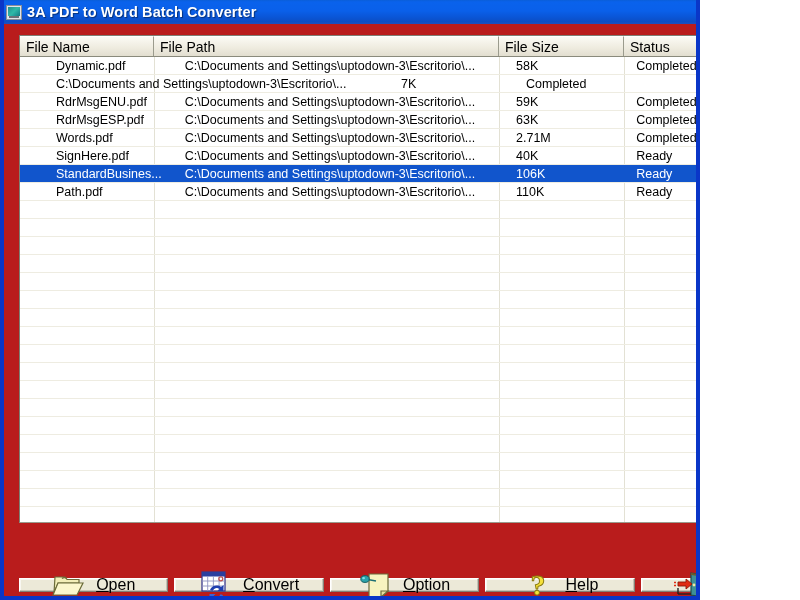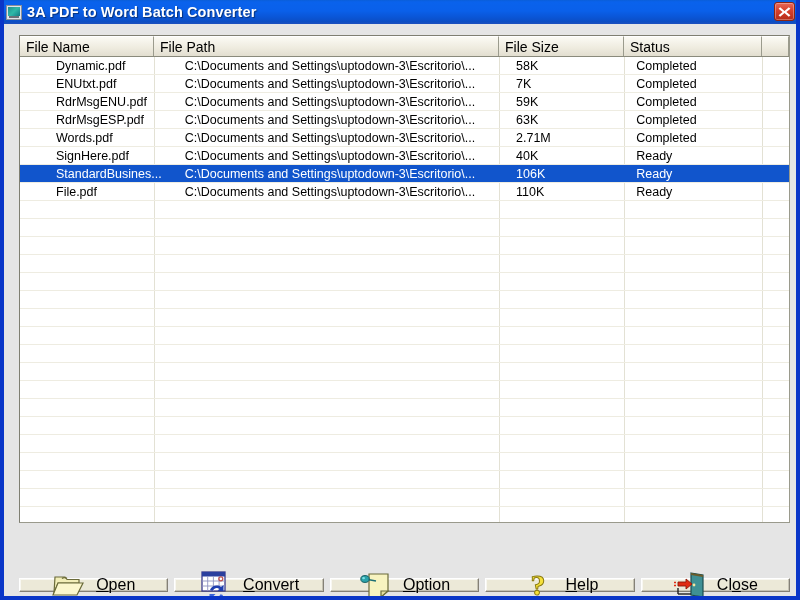--- a/index.html
+++ b/index.html
@@ -5,23 +5,23 @@
   html, body {
     margin: 0;
     padding: 0;
     background: #ffffff;
   }
   body {
     font-family: "Liberation Sans", sans-serif;
   }
   .window {
     position: relative;
-    width: 800px;
+    width: 700px;
     height: 600px;
-    background: #e5e5e5;
+    background: #b91c1c;
     box-sizing: border-box;
     border-left: 4px solid #0a36c8;
     border-right: 4px solid #0a36c8;
     border-bottom: 4px solid #0a36c8;
     overflow: hidden;
   }
   
   .titlebar {
     position: absolute;
     left: -4px;
@@ -236,21 +236,20 @@
       </div>
       <div id="rows-container">
           <div class="row">
             <div class="cell c-name">Dynamic.pdf</div>
             <div class="cell c-path">C:\Documents and Settings\uptodown-3\Escritorio\...</div>
             <div class="cell c-size">58K</div>
             <div class="cell c-status">Completed</div>
             <div class="cell c-extra"></div>
           </div>
           <div class="row">
-            <div class="cell c-name">ENUtxt.pdf</div>
             <div class="cell c-path">C:\Documents and Settings\uptodown-3\Escritorio\...</div>
             <div class="cell c-size">7K</div>
             <div class="cell c-status">Completed</div>
             <div class="cell c-extra"></div>
           </div>
           <div class="row">
             <div class="cell c-name">RdrMsgENU.pdf</div>
             <div class="cell c-path">C:\Documents and Settings\uptodown-3\Escritorio\...</div>
             <div class="cell c-size">59K</div>
             <div class="cell c-status">Completed</div>
@@ -278,21 +277,21 @@
             <div class="cell c-extra"></div>
           </div>
           <div class="row selected">
             <div class="cell c-name">StandardBusines...</div>
             <div class="cell c-path">C:\Documents and Settings\uptodown-3\Escritorio\...</div>
             <div class="cell c-size">106K</div>
             <div class="cell c-status">Ready</div>
             <div class="cell c-extra"></div>
           </div>
           <div class="row">
-            <div class="cell c-name">File.pdf</div>
+            <div class="cell c-name">Path.pdf</div>
             <div class="cell c-path">C:\Documents and Settings\uptodown-3\Escritorio\...</div>
             <div class="cell c-size">110K</div>
             <div class="cell c-status">Ready</div>
             <div class="cell c-extra"></div>
           </div>
         </div>
       <div id="empty-rows">
           <div class="row"></div>
           <div class="row"></div>
           <div class="row"></div>

